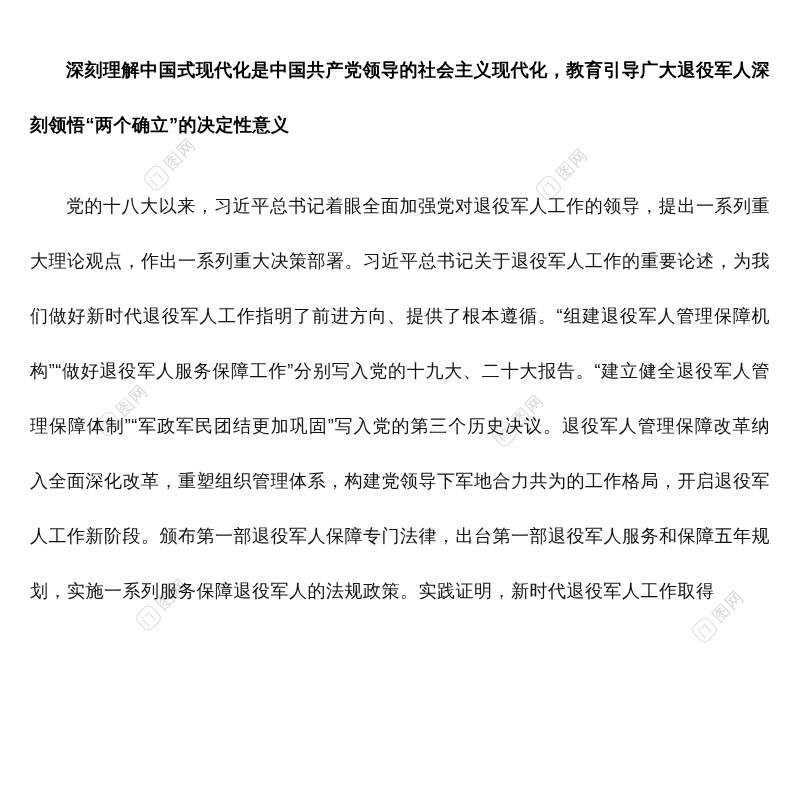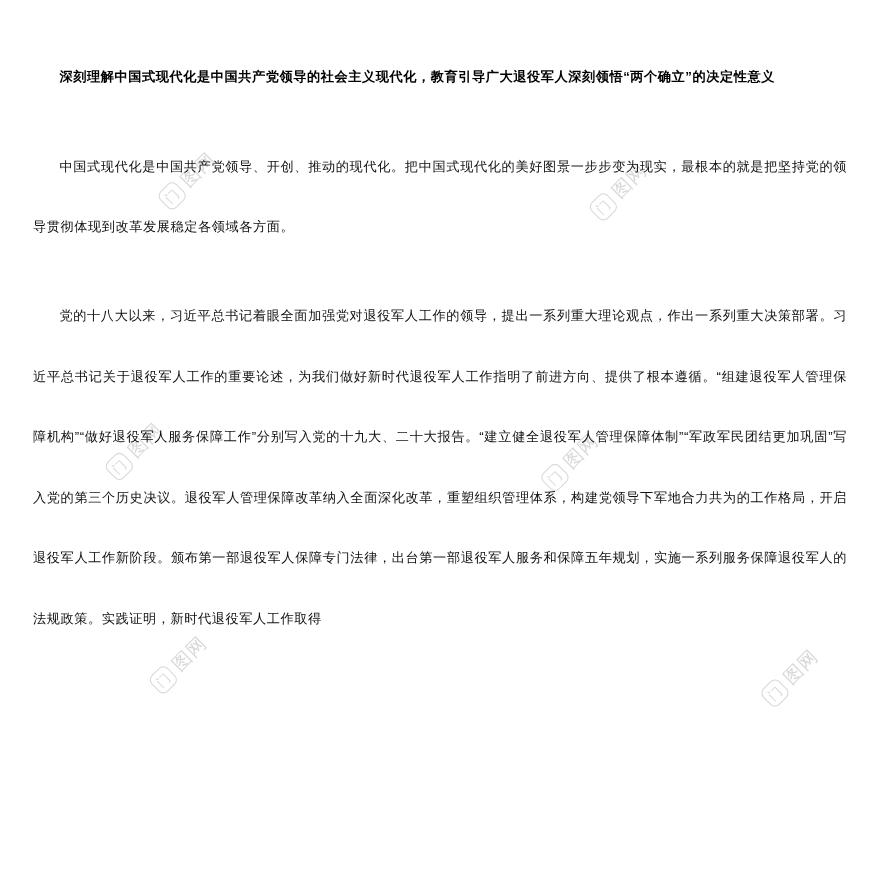--- a/index.html
+++ b/index.html
@@ -42,21 +42,21 @@
     font-size: 12px;
     line-height: 1;
   }
 
   .content {
     position: relative;
     z-index: 1;
     padding: 0 30px;
   }
   .content p {
-    font-size: 12px;
+    font-size: 18px;
     line-height: 55px;
     text-align: justify;
     text-indent: 2em;
     letter-spacing: 0.5px;
     margin-top: 26px;
     word-break: break-all;
   }
   .content p.bold { font-weight: bold; color: #000000; }
   .content p.partial { margin-top: -42px; }
   .content p.heading { margin-top: 30px; }
@@ -89,16 +89,15 @@
     <span class="wm-icon">门</span>
     <span>图网</span>
   </span>
 </div>
 
 <div class="content">
   <p class="partial bold">坚持以习近平新时代中国特色社会主义思想为指导，奋力推进中国式现代化建设新征程</p>
 
   <p class="heading bold">深刻理解中国式现代化是中国共产党领导的社会主义现代化，教育引导广大退役军人深刻领悟“两个确立”的决定性意义</p>
 
-  <p>中国式现代化是中国共产党领导、开创、推动的现代化。把中国式现代化的美好图景一步步变为现实，最根本的就是把坚持党的领导贯彻体现到改革发展稳定各领域各方面。</p>
 
   <p>党的十八大以来，习近平总书记着眼全面加强党对退役军人工作的领导，提出一系列重大理论观点，作出一系列重大决策部署。习近平总书记关于退役军人工作的重要论述，为我们做好新时代退役军人工作指明了前进方向、提供了根本遵循。“组建退役军人管理保障机构”“做好退役军人服务保障工作”分别写入党的十九大、二十大报告。“建立健全退役军人管理保障体制”“军政军民团结更加巩固”写入党的第三个历史决议。退役军人管理保障改革纳入全面深化改革，重塑组织管理体系，构建党领导下军地合力共为的工作格局，开启退役军人工作新阶段。颁布第一部退役军人保障专门法律，出台第一部退役军人服务和保障五年规划，实施一系列服务保障退役军人的法规政策。实践证明，新时代退役军人工作取得</p>
 </div>
 
 </body></html>

